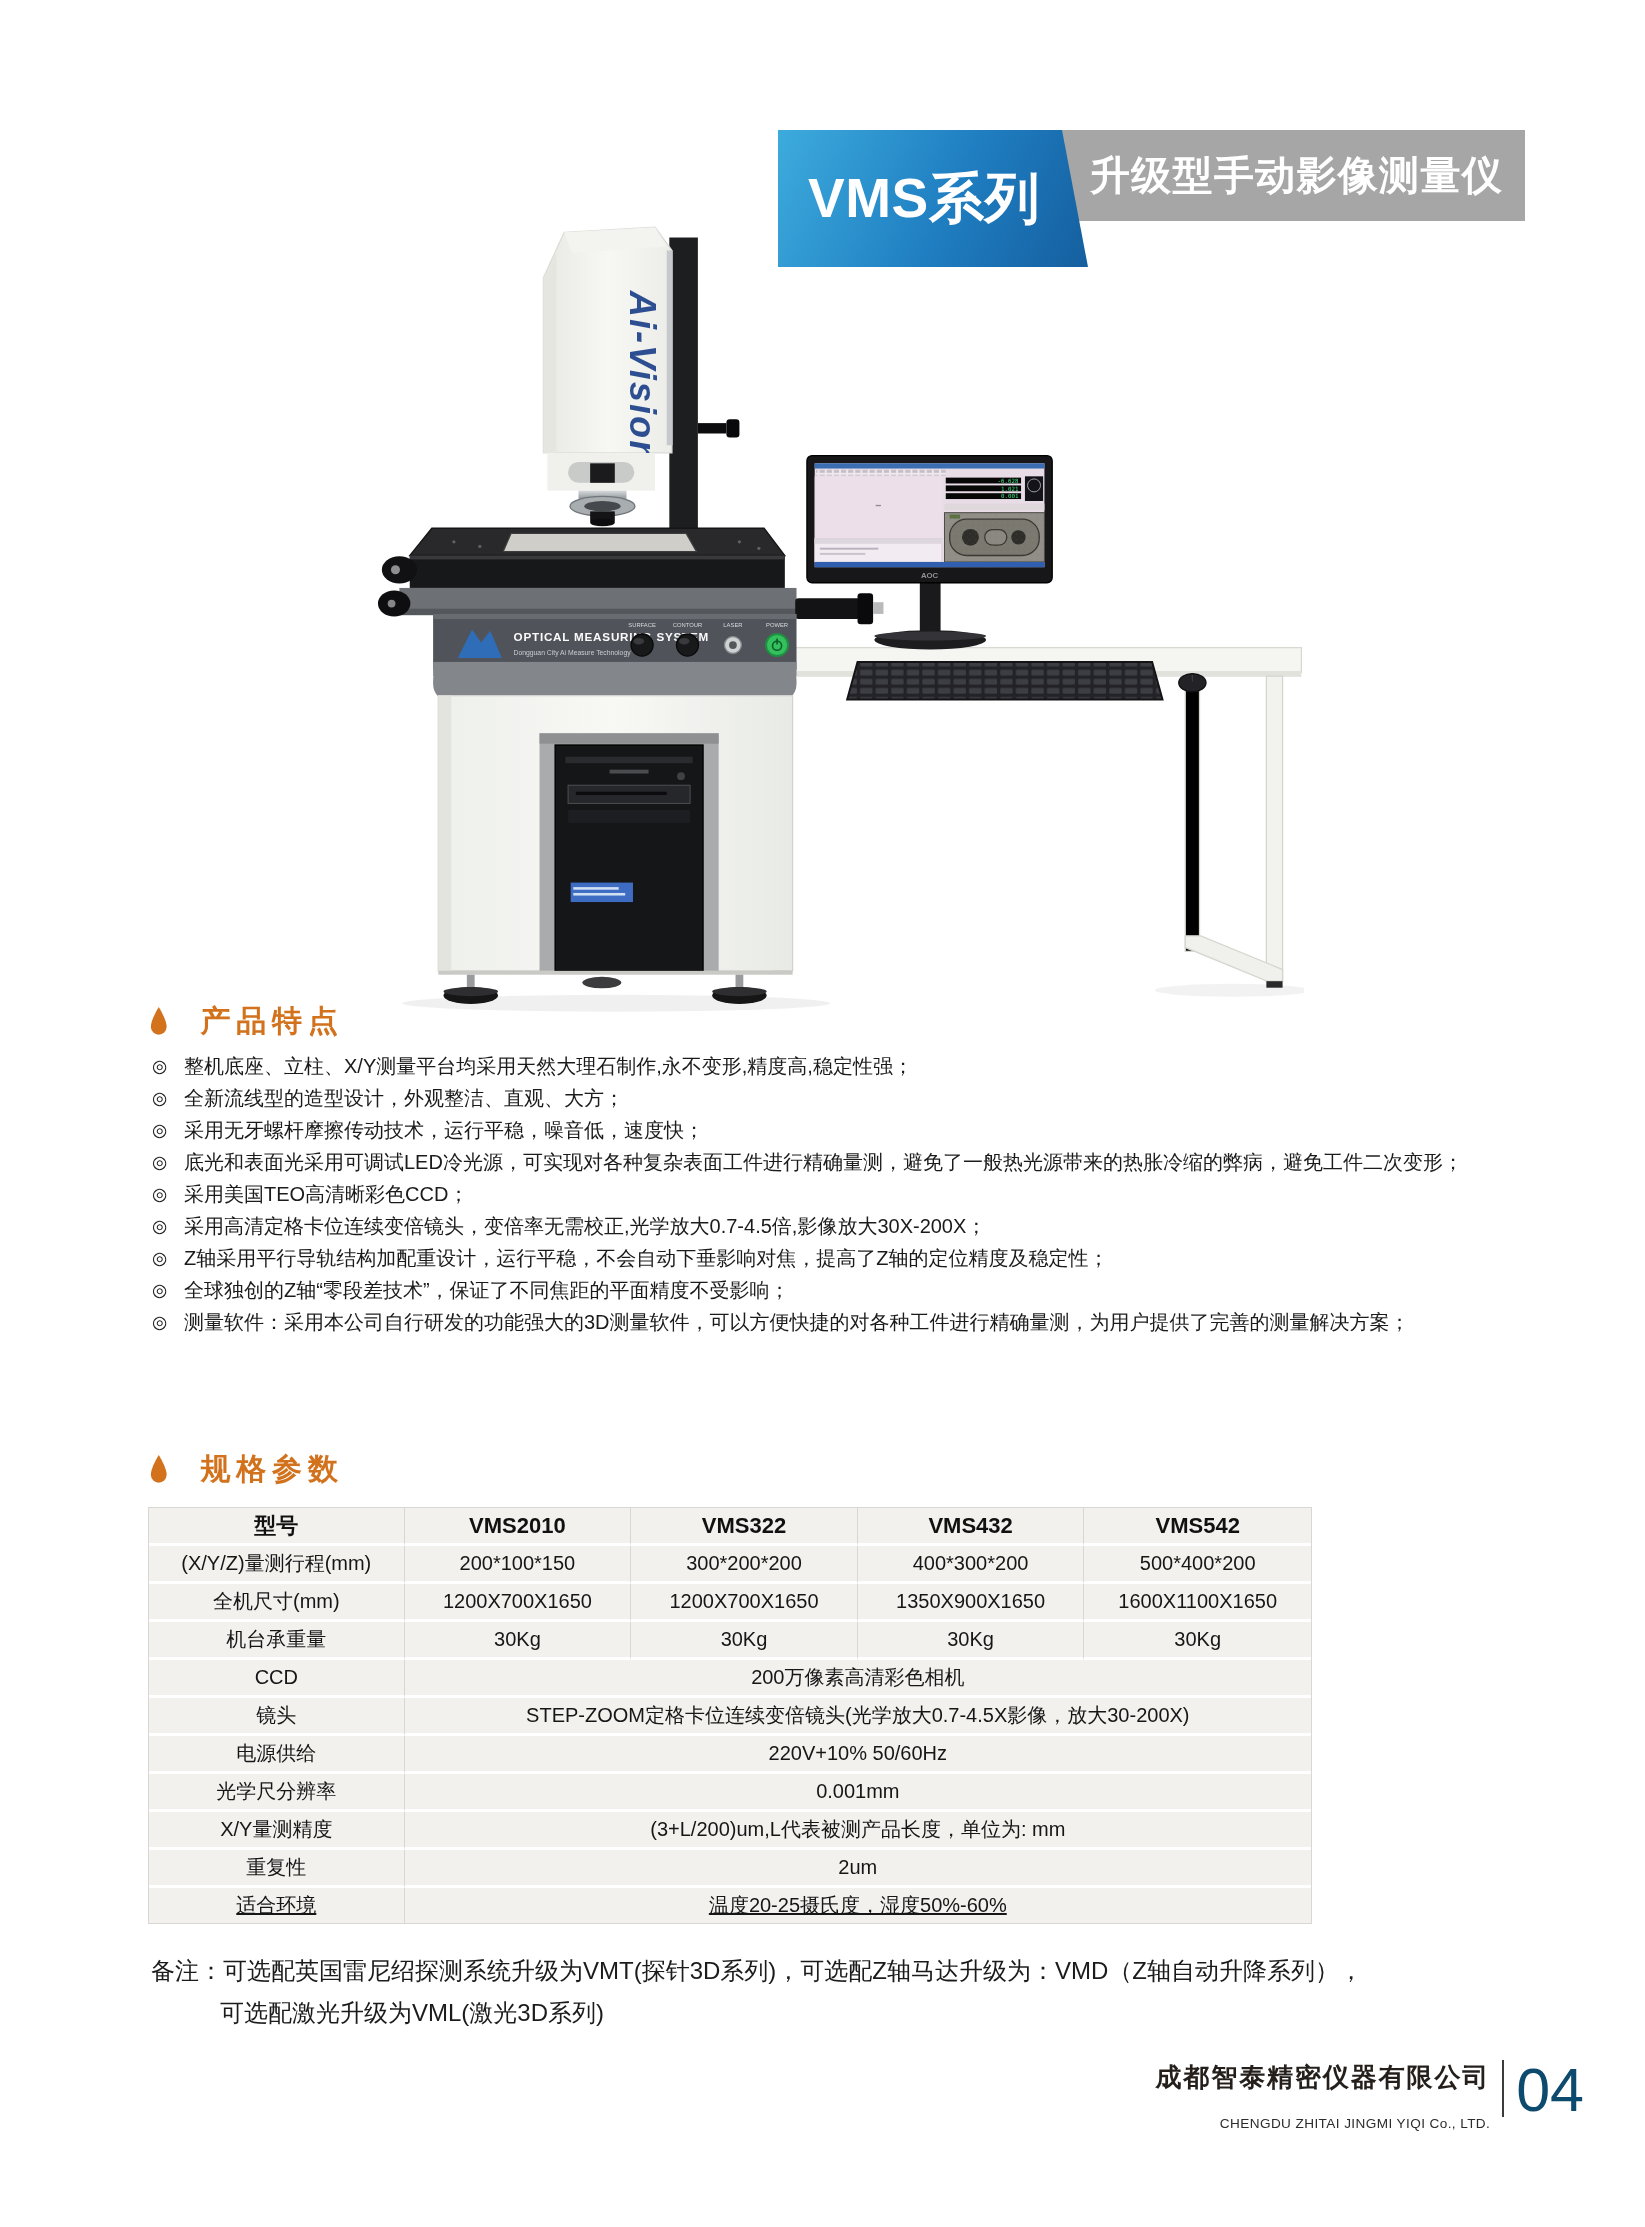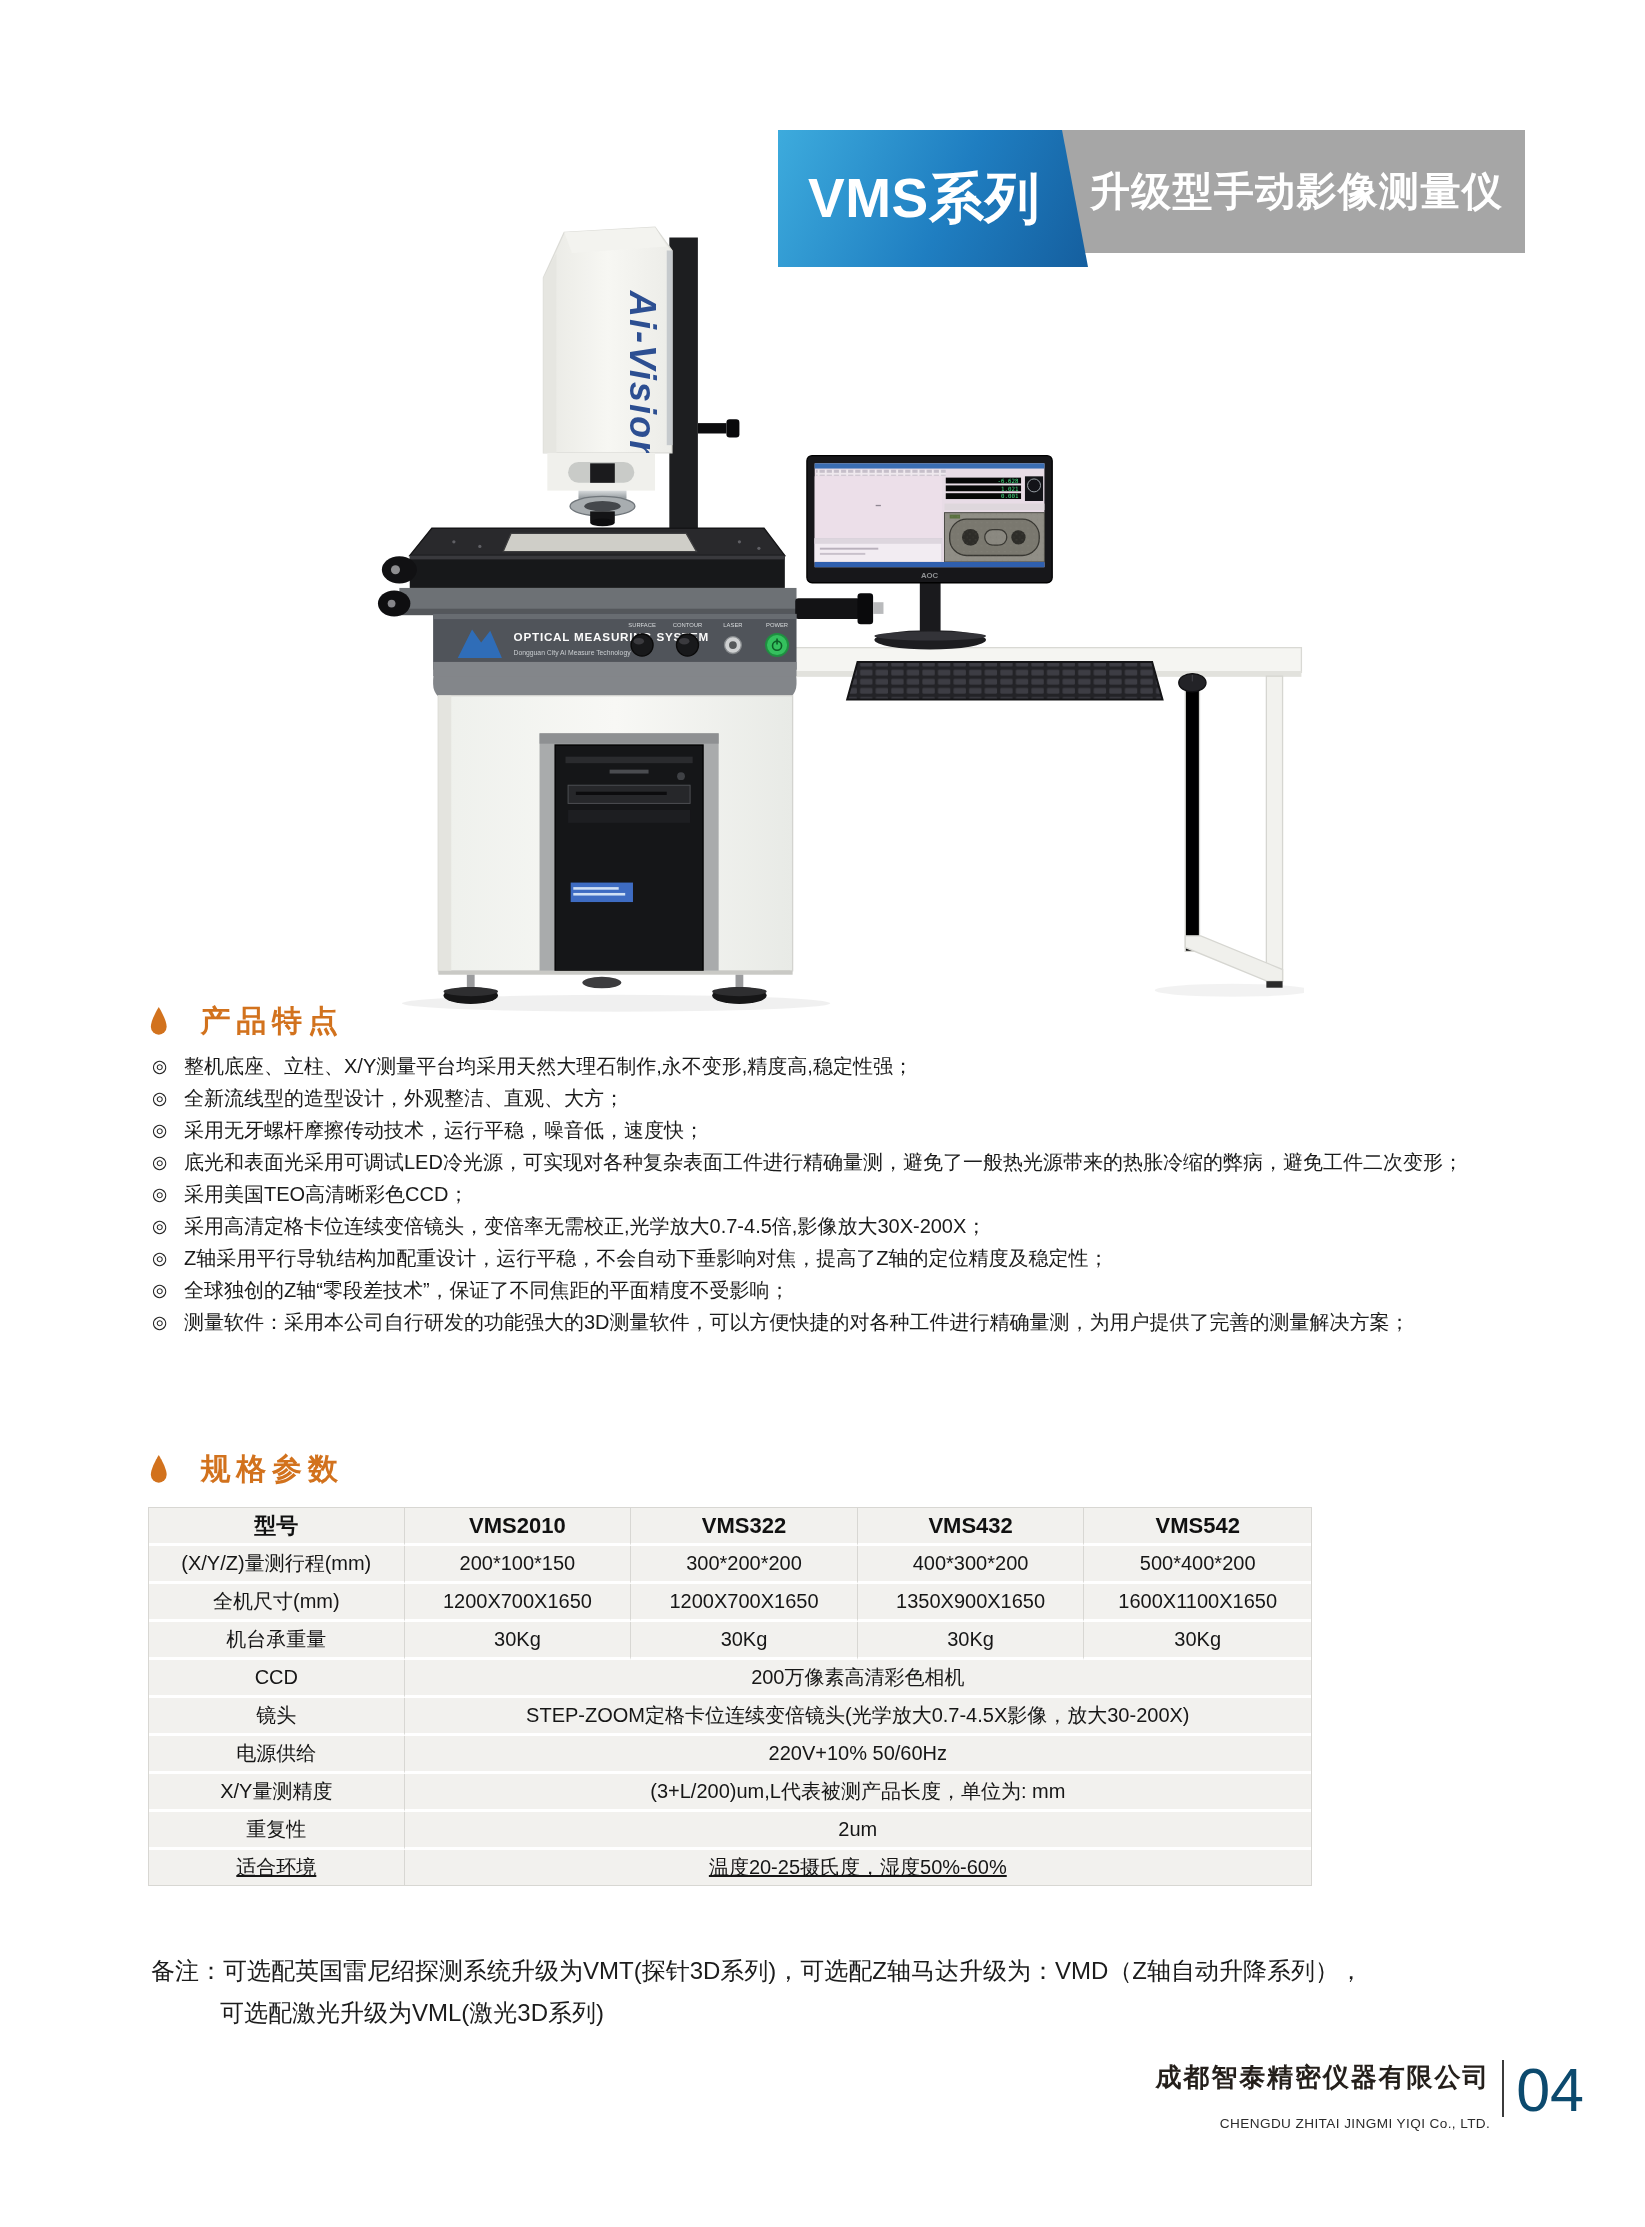--- a/index.html
+++ b/index.html
@@ -1,20 +1,20 @@
 <!DOCTYPE html>
 <html style="font-size:10.4px"><head>
 <meta charset="utf-8">
 <style>
   html,body{margin:0;padding:0;background:#ffffff;}
   .page{position:relative;width:1646px;height:2227px;background:#ffffff;overflow:hidden;
         font-family:"Liberation Sans","DejaVu Sans",sans-serif;color:#1b1b1b;}
 
   
-  .hdr-gray{position:absolute;left:1055px;top:130px;width:470px;height:123px;background:#a6a6a6;
+  .hdr-gray{position:absolute;left:1055px;top:130px;width:470px;height:91px;background:#a6a6a6;
             display:flex;align-items:center;padding-left:35px;box-sizing:border-box;}
   .hdr-gray span{font-size:40px;font-weight:bold;color:#ffffff;letter-spacing:1.3px;}
   .hdr-blue{position:absolute;left:778px;top:130px;width:310px;height:137px;
             background:linear-gradient(115deg,#3dabdd 0%,#1f7ec1 55%,#155f9f 100%);
             clip-path:polygon(0 0,calc(100% - 26px) 0,100% 100%,0 100%);
             display:flex;align-items:center;justify-content:center;}
   .hdr-blue span{font-size:55px;font-weight:bold;color:#ffffff;padding-right:18px;letter-spacing:0.6px;}
 
   
   .sec-title{position:absolute;display:flex;align-items:center;gap:32px;}
@@ -364,20 +364,24 @@
     </tr>
     <tr>
       <td>镜头</td>
       <td colspan="4">STEP-ZOOM定格卡位连续变倍镜头(光学放大0.7-4.5X影像，放大30-200X)</td>
     </tr>
     <tr>
       <td>电源供给</td>
       <td colspan="4">220V+10% 50/60Hz</td>
     </tr>
     <tr>
+      <td>光学尺分辨率</td>
+      <td colspan="4">0.001mm</td>
+    </tr>
+    <tr>
       <td>X/Y量测精度</td>
       <td colspan="4">(3+L/200)um,L代表被测产品长度，单位为: mm</td>
     </tr>
     <tr>
       <td>重复性</td>
       <td colspan="4">2um</td>
     </tr>
     <tr>
       <td>适合环境</td>
       <td colspan="4">温度20-25摄氏度，湿度50%-60%</td>

